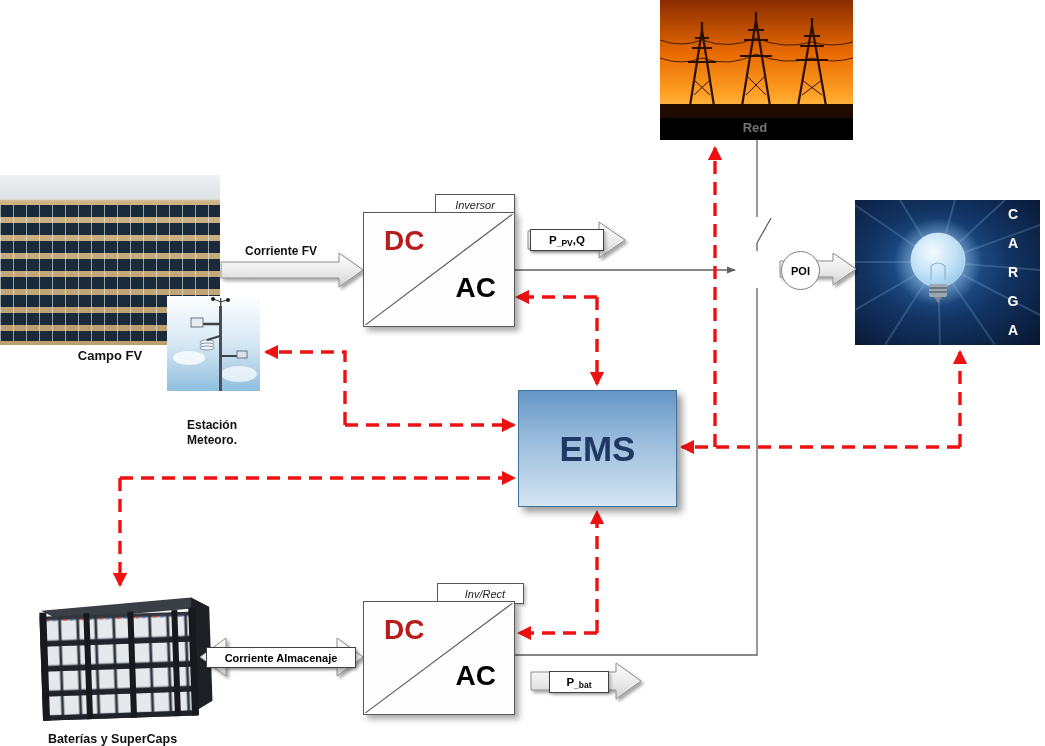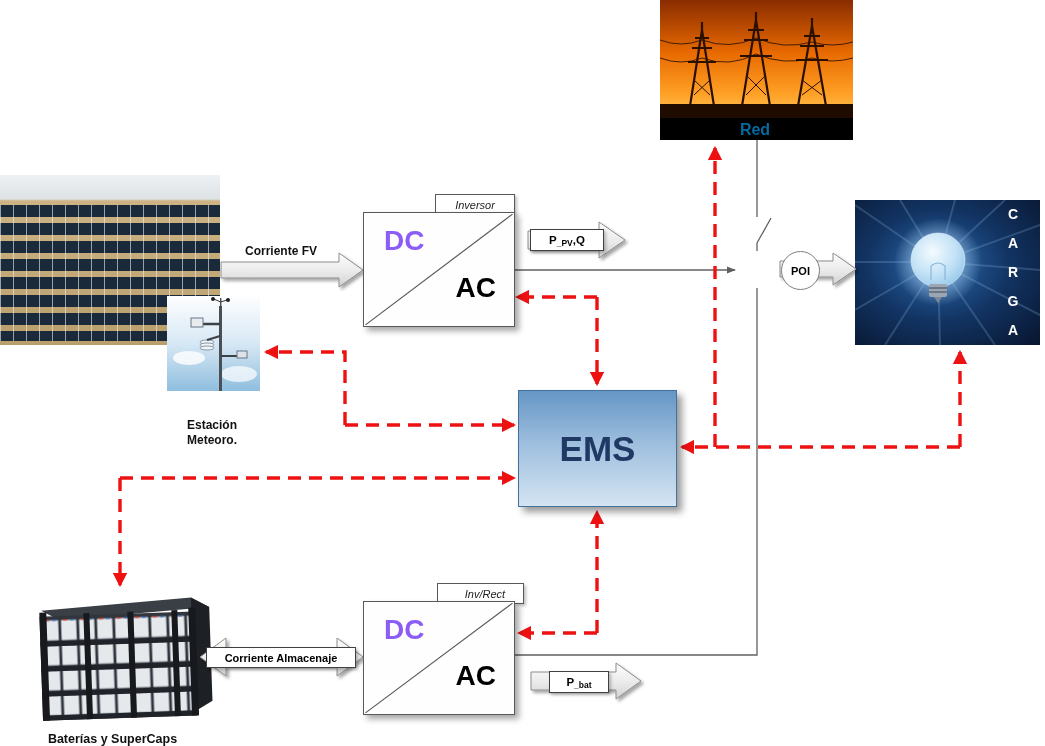--- a/index.html
+++ b/index.html
@@ -3,21 +3,21 @@
 <meta charset="utf-8">
 <style>
   html,body{margin:0;padding:0;}
   body{font-family:"Liberation Sans",sans-serif;background:#fff;}
   #stage{position:relative;width:1045px;height:746px;background:#fff;overflow:hidden;}
   .caption{position:absolute;font-weight:bold;color:#111;text-align:center;font-size:13px;line-height:1.25;}
   .tab{position:absolute;background:#fff;border:1px solid #595959;font-size:11px;color:#222;
        display:flex;align-items:center;justify-content:center;box-shadow:2px 2px 3px rgba(0,0,0,.25);font-style:italic;}
   .conv{position:absolute;background:#fefefe;border:1.5px solid #595959;box-shadow:4px 4px 6px rgba(0,0,0,.35);}
   .conv .diag{position:absolute;left:0;top:0;width:100%;height:100%;}
-  .conv .dc{position:absolute;left:20px;top:12px;font-size:28px;font-weight:bold;color:#8b5cf6;}
+  .conv .dc{position:absolute;left:20px;top:12px;font-size:28px;font-weight:bold;color:#b91c1c;}
   .conv .ac{position:absolute;right:18px;bottom:22px;font-size:28px;font-weight:bold;color:#000;}
   .flowlabel{position:absolute;background:#fff;border:1px solid #404040;display:flex;align-items:center;justify-content:center;
        font-size:11.5px;font-weight:bold;color:#000;box-shadow:2px 2px 3px rgba(0,0,0,.25);}
   .flowlabel .sub{font-size:8.5px;position:relative;top:3px;}
   #ems{position:absolute;left:518px;top:390px;width:157px;height:115px;display:flex;align-items:center;justify-content:center;
        font-size:35px;font-weight:bold;color:#1f3864;border:1.5px solid #41719c;box-shadow:5px 5px 7px rgba(0,0,0,.4);
        background:linear-gradient(to bottom,#6596c5 0%,#9dbedd 45%,#d4e4f2 100%);}
   #poi{position:absolute;left:781px;top:251px;width:37px;height:37px;border-radius:50%;background:#fff;border:1.5px solid #7f7f7f;
        display:flex;align-items:center;justify-content:center;font-size:11px;font-weight:bold;color:#000;}
   .imgbox{position:absolute;overflow:hidden;}
@@ -61,26 +61,27 @@
           <path d="M140,46 L164,46 M136,60 L168,60 M144,36 L160,36"></path>
           <path d="M152,26 L152,18"></path>
       </g>
       <g stroke="#2b1000" stroke-width="1">
         <path d="M34,80 L50,95 M50,80 L34,95 M86,75 L106,95 M106,75 L86,95 M142,80 L162,95 M162,80 L142,95"></path>
       </g>
       <rect y="104" width="193" height="14" fill="#200b00"></rect>
       <rect y="118" width="193" height="22" fill="#000"></rect>
     </svg>
   </div>
-  <div class="caption" style="left:660px;top:120px;width:190px;color:#0369a1;font-size:16px;">Red</div>
+  <div class="caption" style="left:660px;top:120px;width:190px;color:#737373;font-size:13px;">Red</div>
 
   <div class="imgbox" style="left:0;top:175px;width:220px;height:170px;">
     <div id="campo-base"></div>
     <div id="campo-panels"></div>
   </div>
+  <div class="caption" style="left:0;top:348px;width:220px;">Campo FV</div>
 
   <div class="imgbox" style="left:167px;top:296px;width:93px;height:95px;">
     <svg width="93" height="95" viewBox="0 0 93 95">
       <defs>
         <linearGradient id="esky" x1="0" y1="0" x2="0" y2="1">
           <stop offset="0" stop-color="#fdfeff"></stop>
             <stop offset="0.5" stop-color="#d7e8f5"></stop>
             <stop offset="1" stop-color="#8fbede"></stop>
         </linearGradient>
       </defs>

